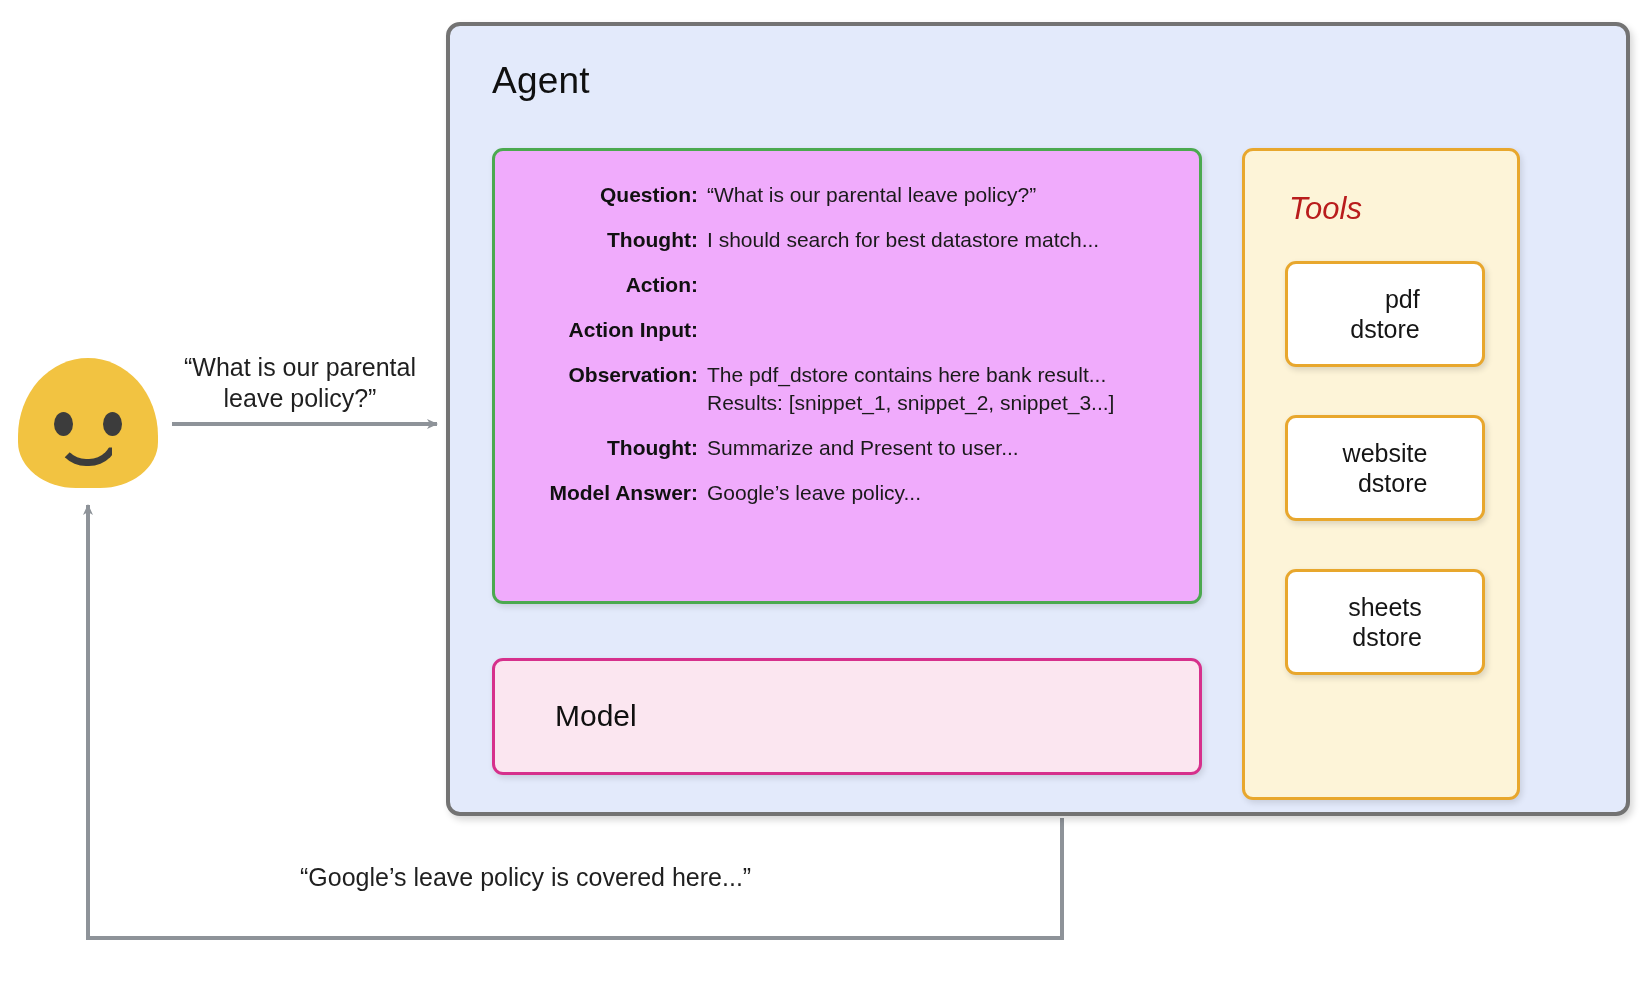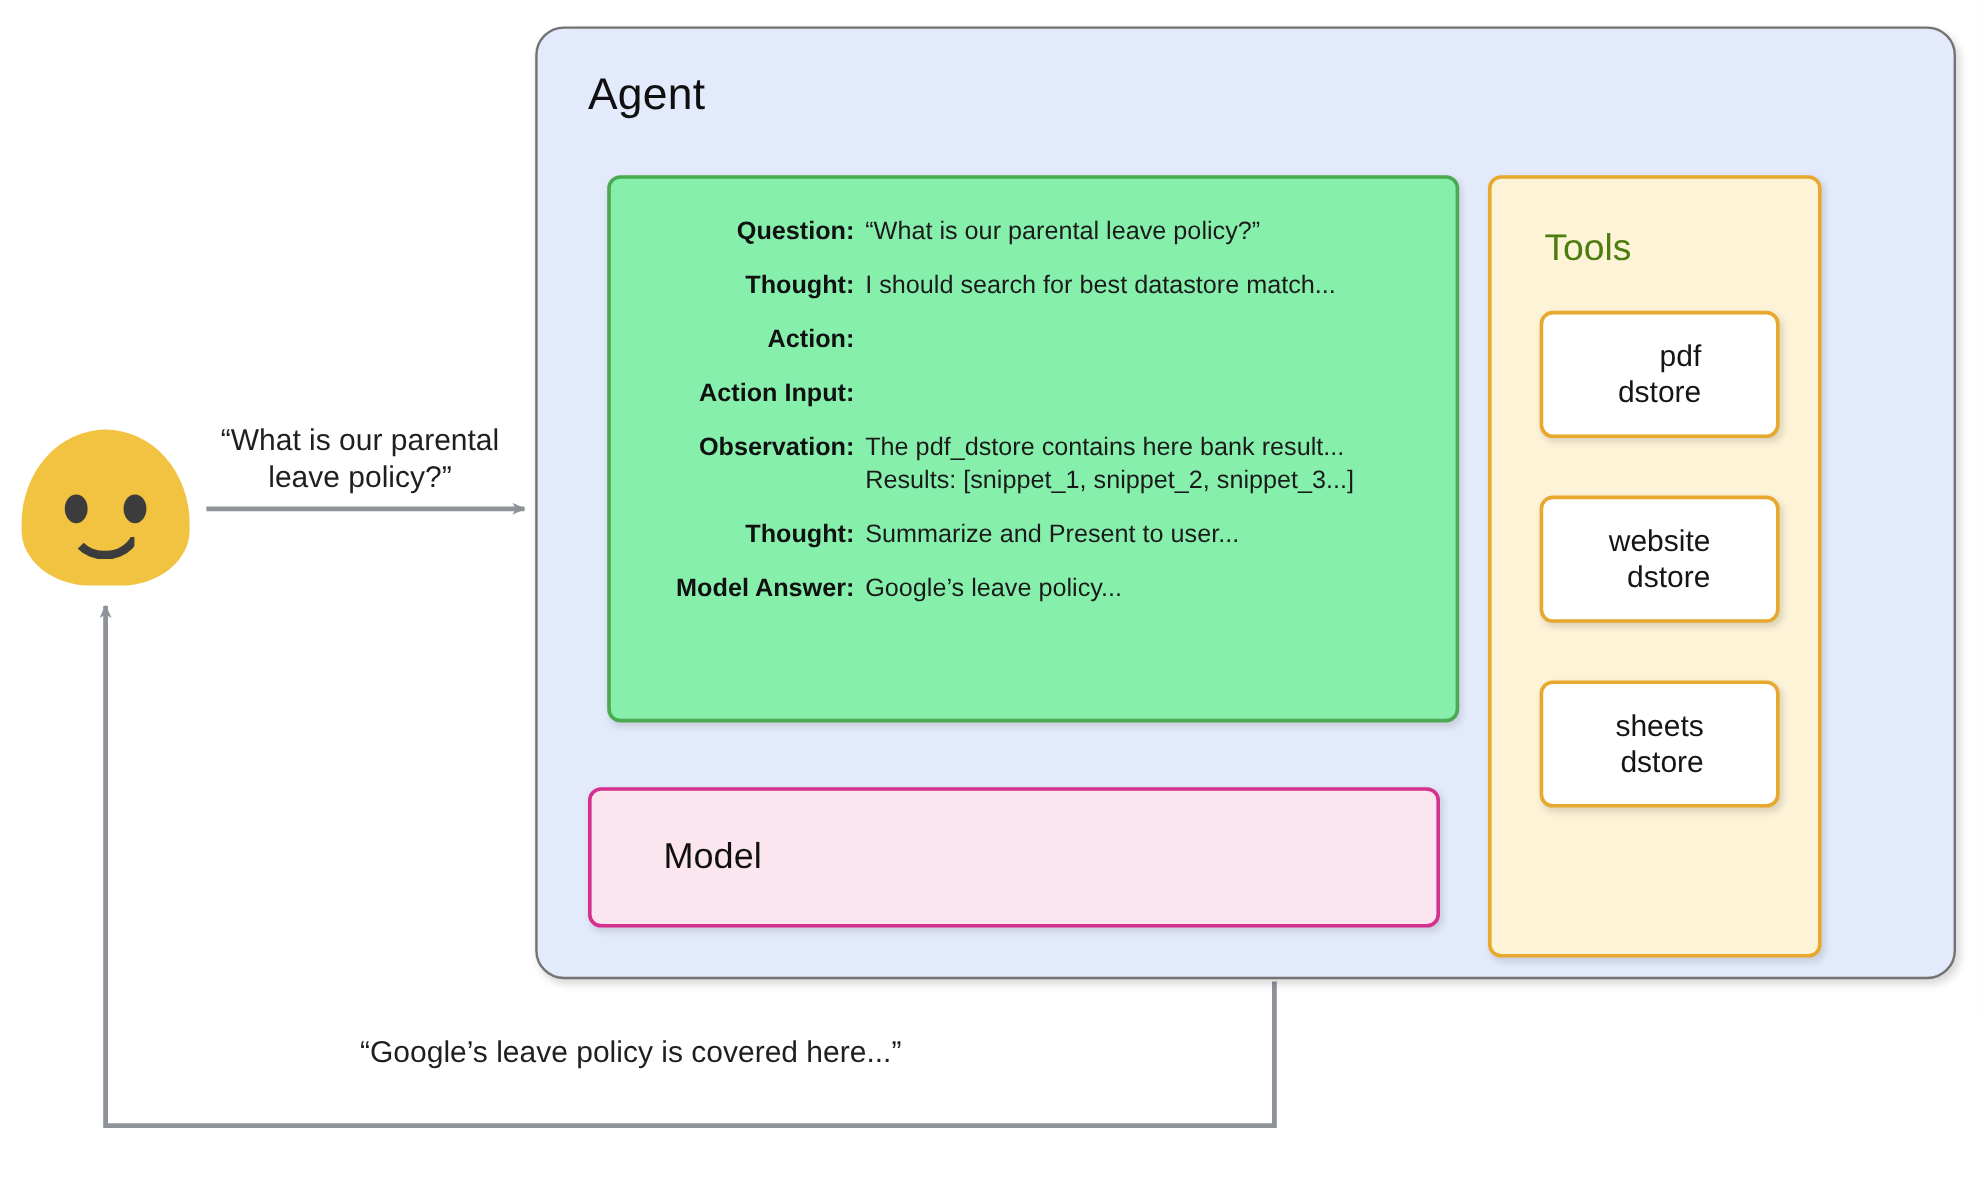--- a/index.html
+++ b/index.html
@@ -94,42 +94,42 @@
 
   
   #agent-box {
     position: absolute;
     left: 446px;
     top: 22px;
     width: 1184px;
     height: 794px;
     box-sizing: border-box;
     background: #E3EAFB;
-    border: 2px solid #737373;
-    border-radius: 24px;
+    border: 4px solid #737373;
+    border-radius: 14px;
     box-shadow: 3px 4px 7px rgba(0,0,0,0.16);
   }
   #agent-title {
     position: absolute;
     left: 42px;
     top: 34px;
     font-size: 37px;
     color: #101010;
     letter-spacing: 0.2px;
   }
 
   
   #trace-panel {
     position: absolute;
-    left: 58px;
+    left: 42px;
     top: 122px;
     width: 710px;
     height: 456px;
     box-sizing: border-box;
-    background: #86efac;
+    background: #f0abfc;
     border: 3px solid #4BA94F;
     border-radius: 11px;
     box-shadow: 2px 3px 6px rgba(0,0,0,0.12);
   }
   .trace-rows {
     position: absolute;
     left: 0;
     top: 30px;
     width: 100%;
   }
@@ -190,21 +190,22 @@
     background: #FDF4D8;
     border: 3px solid #E8A72D;
     border-radius: 11px;
     box-shadow: 2px 3px 6px rgba(0,0,0,0.12);
   }
   #tools-title {
     position: absolute;
     left: 44px;
     top: 40px;
     font-size: 31px;
-    color: #4d7c0f;
+    color: #b91c1c;
+    font-style: italic;
   }
   .tool-list {
     position: absolute;
     left: 40px;
     top: 110px;
     width: 200px;
   }
   .tool-card {
     width: 200px;
     height: 106px;

